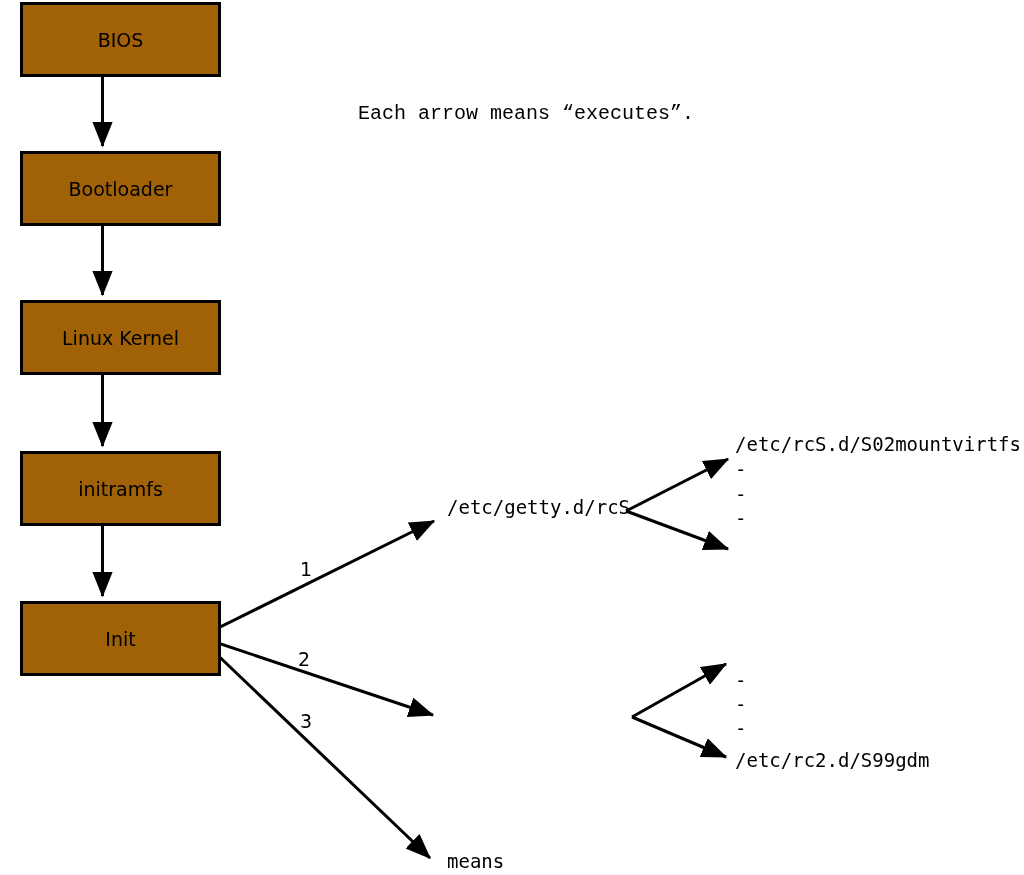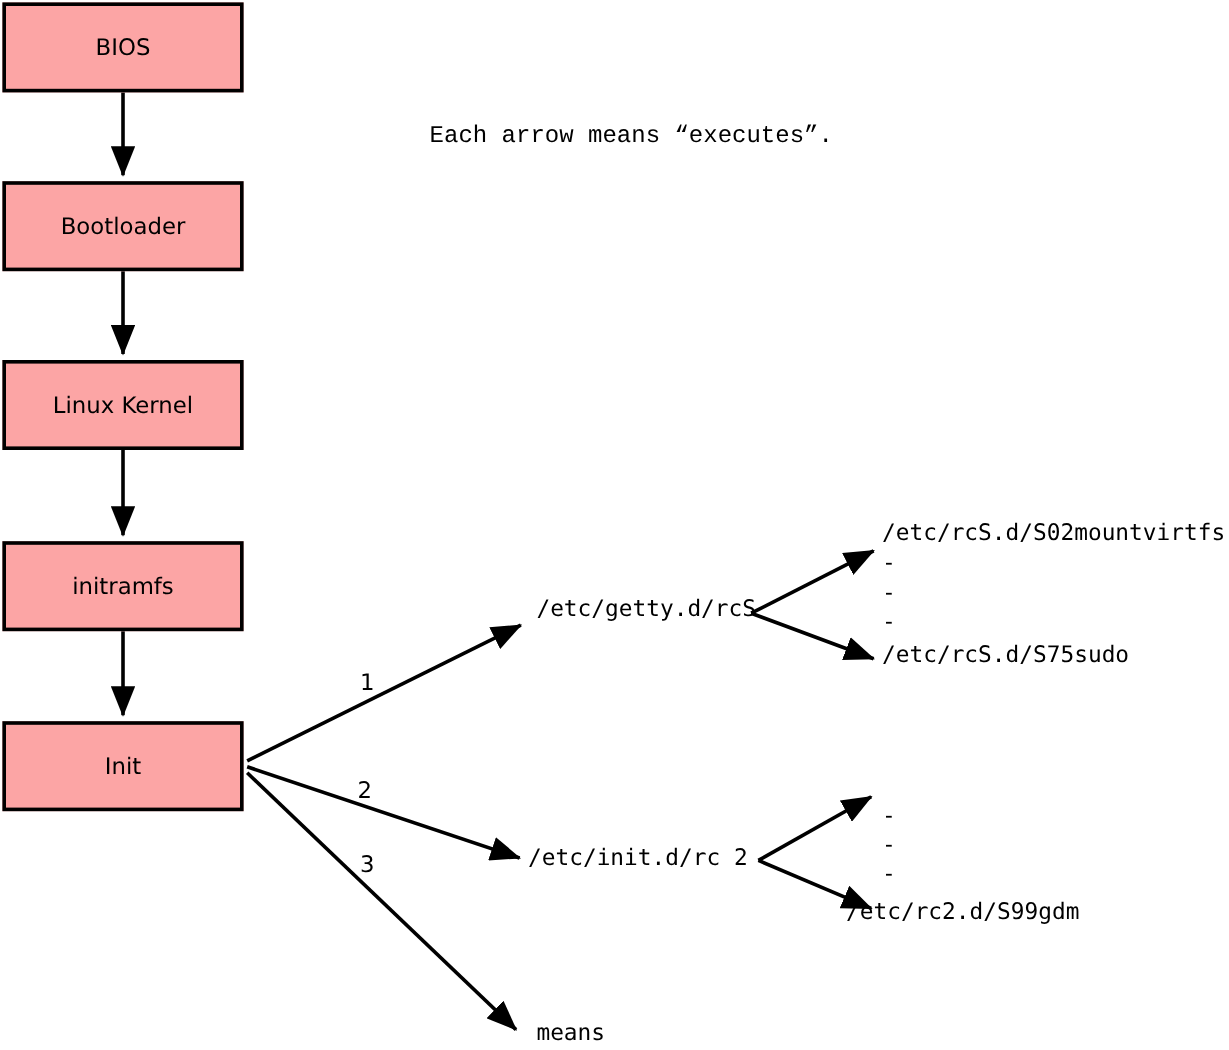--- a/index.html
+++ b/index.html
@@ -23,26 +23,26 @@
     width: 1024px;
     height: 875px;
   }
   .arrow-layer line {
     stroke: #000000;
     stroke-width: 3;
     fill: none;
   }
   .node {
     position: absolute;
-    left: 2px;
+    left: 20px;
     width: 201px;
     height: 75px;
     box-sizing: border-box;
     border: 3px solid #000000;
-    background: #fca5a5;
+    background: #a16207;
     display: flex;
     align-items: center;
     justify-content: center;
     font-size: 19px;
     white-space: nowrap;
   }
   .note {
     position: absolute;
     left: 358px;
     top: 102px;
@@ -107,27 +107,25 @@
   </div>
   <div class="node" style="top:451px">
     <span>initramfs</span>
   </div>
 
   <div class="branch-num" style="left:300px; top:558px">1</div>
   <div class="branch-num" style="left:298px; top:648px">2</div>
   <div class="branch-num" style="left:300px; top:710px">3</div>
 
   <div class="mono" style="left:447px; top:496px">/etc/getty.d/rcS</div>
-  <div class="mono" style="left:440px; top:704px">/etc/init.d/rc 2</div>
   <div class="mono" style="left:447px; top:850px">means</div>
 
   <div class="mono" style="left:735px; top:433px">/etc/rcS.d/S02mountvirtfs</div>
   <div class="mono" style="left:735px; top:458px">-</div>
   <div class="mono" style="left:735px; top:483px">-</div>
   <div class="mono" style="left:735px; top:507px">-</div>
-  <div class="mono" style="left:735px; top:535px">/etc/rcS.d/S75sudo</div>
 
   <div class="mono" style="left:735px; top:669px">-</div>
   <div class="mono" style="left:735px; top:693px">-</div>
   <div class="mono" style="left:735px; top:717px">-</div>
-  <div class="mono" style="left:705px; top:749px">/etc/rc2.d/S99gdm</div>
+  <div class="mono" style="left:735px; top:749px">/etc/rc2.d/S99gdm</div>
 
 </div>
 
 </body></html>

